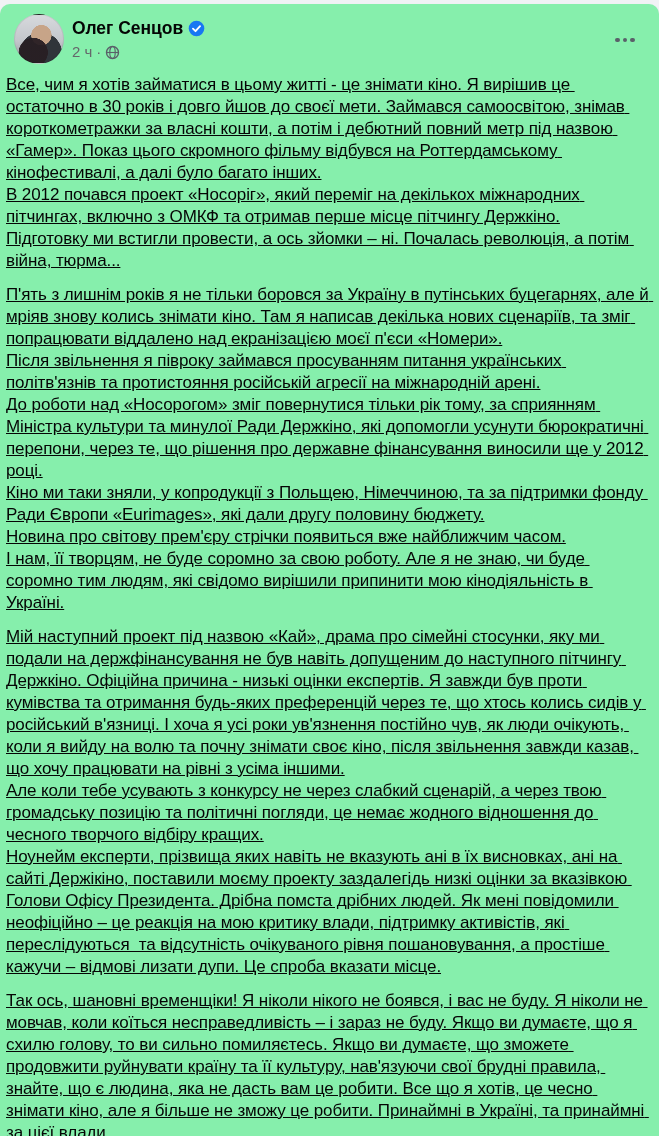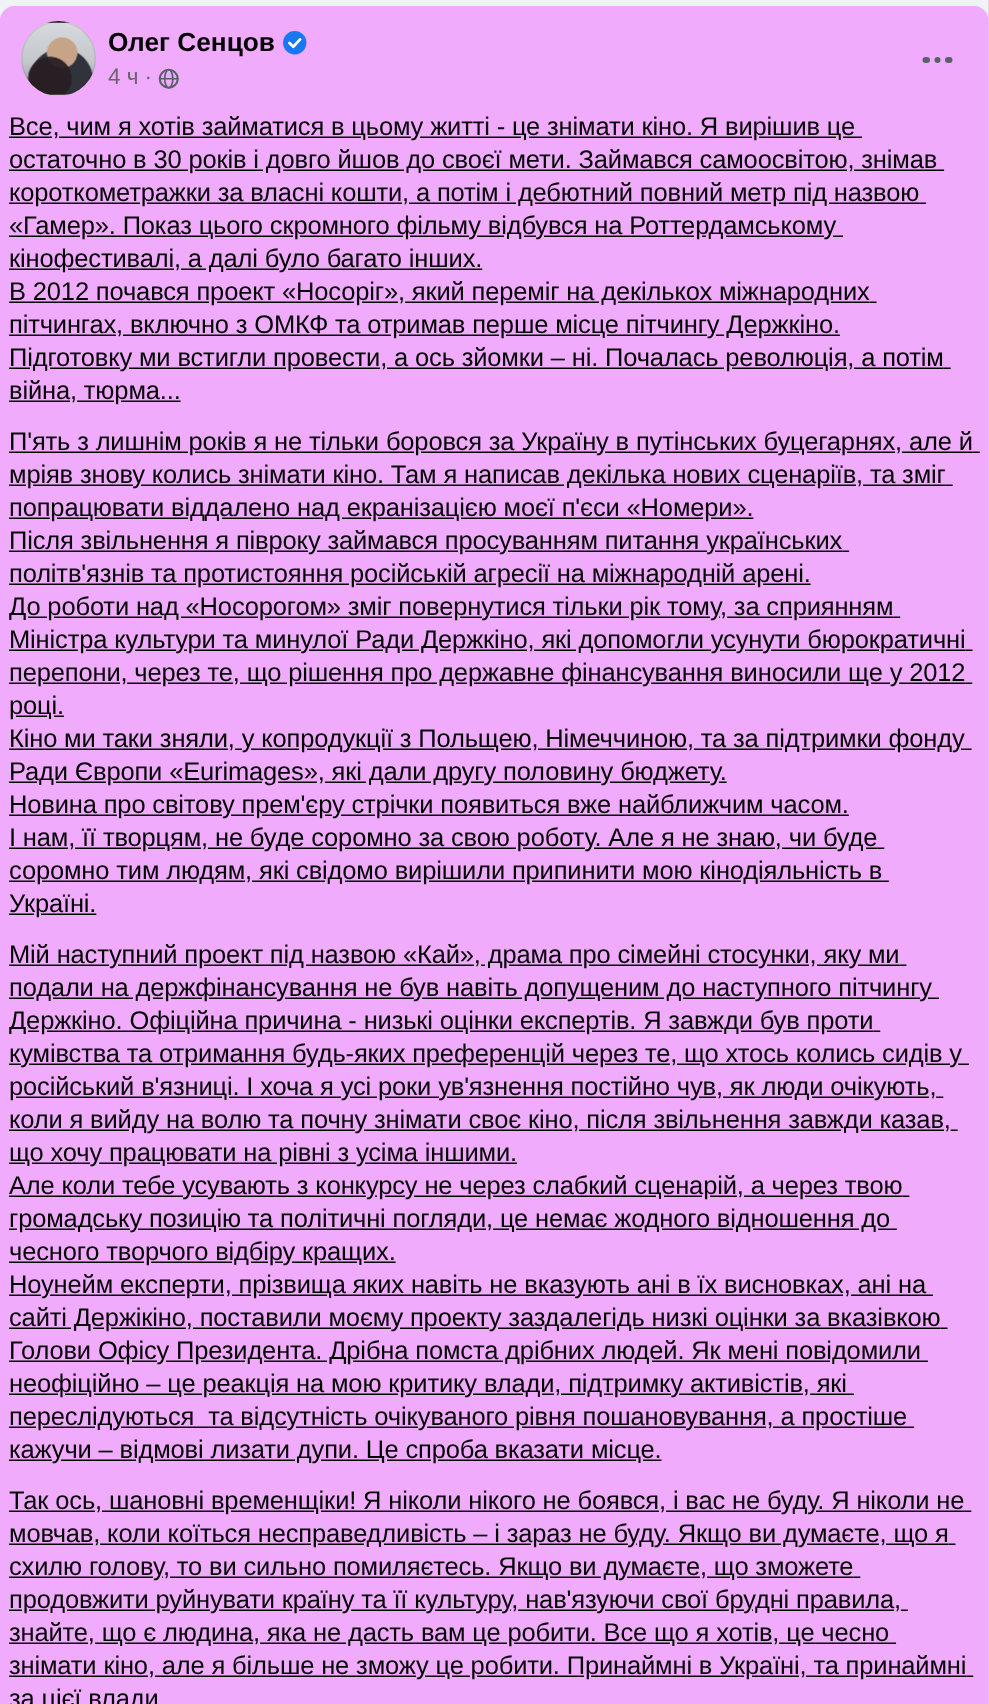--- a/index.html
+++ b/index.html
@@ -5,21 +5,21 @@
   * { box-sizing: border-box; margin: 0; padding: 0; }
   html, body { width: 659px; }
   body {
     background: #f0f2f5;
     font-family: "Liberation Sans", "DejaVu Sans", sans-serif;
     width: 659px;
     height: 1136px;
     overflow: hidden;
   }
   .card {
-    background: #f0abfc;
+    background: #86efac;
     margin-top: 4px;
     border-radius: 10px 10px 0 0;
     width: 659px;
     height: 1132px;
     box-shadow: 0 1px 2px rgba(0,0,0,.1);
   }
   .post-header {
     display: flex;
     align-items: flex-start;
     padding: 10px 16px 0 14px;
@@ -120,21 +120,21 @@
       <div class="name-row">
         <span class="author-name">Олег Сенцов</span>
         <span class="verified">
           <svg viewBox="0 0 24 24" width="17" height="17" aria-hidden="true">
             <circle cx="12" cy="12" r="11" fill="#1877f2"></circle>
             <path d="M7 12.2 L10.6 15.8 L17 8.8" fill="none" stroke="#ffffff" stroke-width="2.6" stroke-linecap="round" stroke-linejoin="round"></path>
           </svg>
         </span>
       </div>
       <div class="meta-row">
-        <span class="timestamp">4 ч</span>
+        <span class="timestamp">2 ч</span>
         <span class="dot-sep">·</span>
         <span class="globe">
           <svg viewBox="0 0 16 16" width="15" height="15" aria-hidden="true">
             <circle cx="8" cy="8" r="6.4" fill="none" stroke="#5a6069" stroke-width="1.5"></circle>
             <ellipse cx="8" cy="8" rx="2.9" ry="6.4" fill="none" stroke="#5a6069" stroke-width="1.2"></ellipse>
             <line x1="1.6" y1="8" x2="14.4" y2="8" stroke="#5a6069" stroke-width="1.2"></line>
           </svg>
         </span>
       </div>
     </div>

